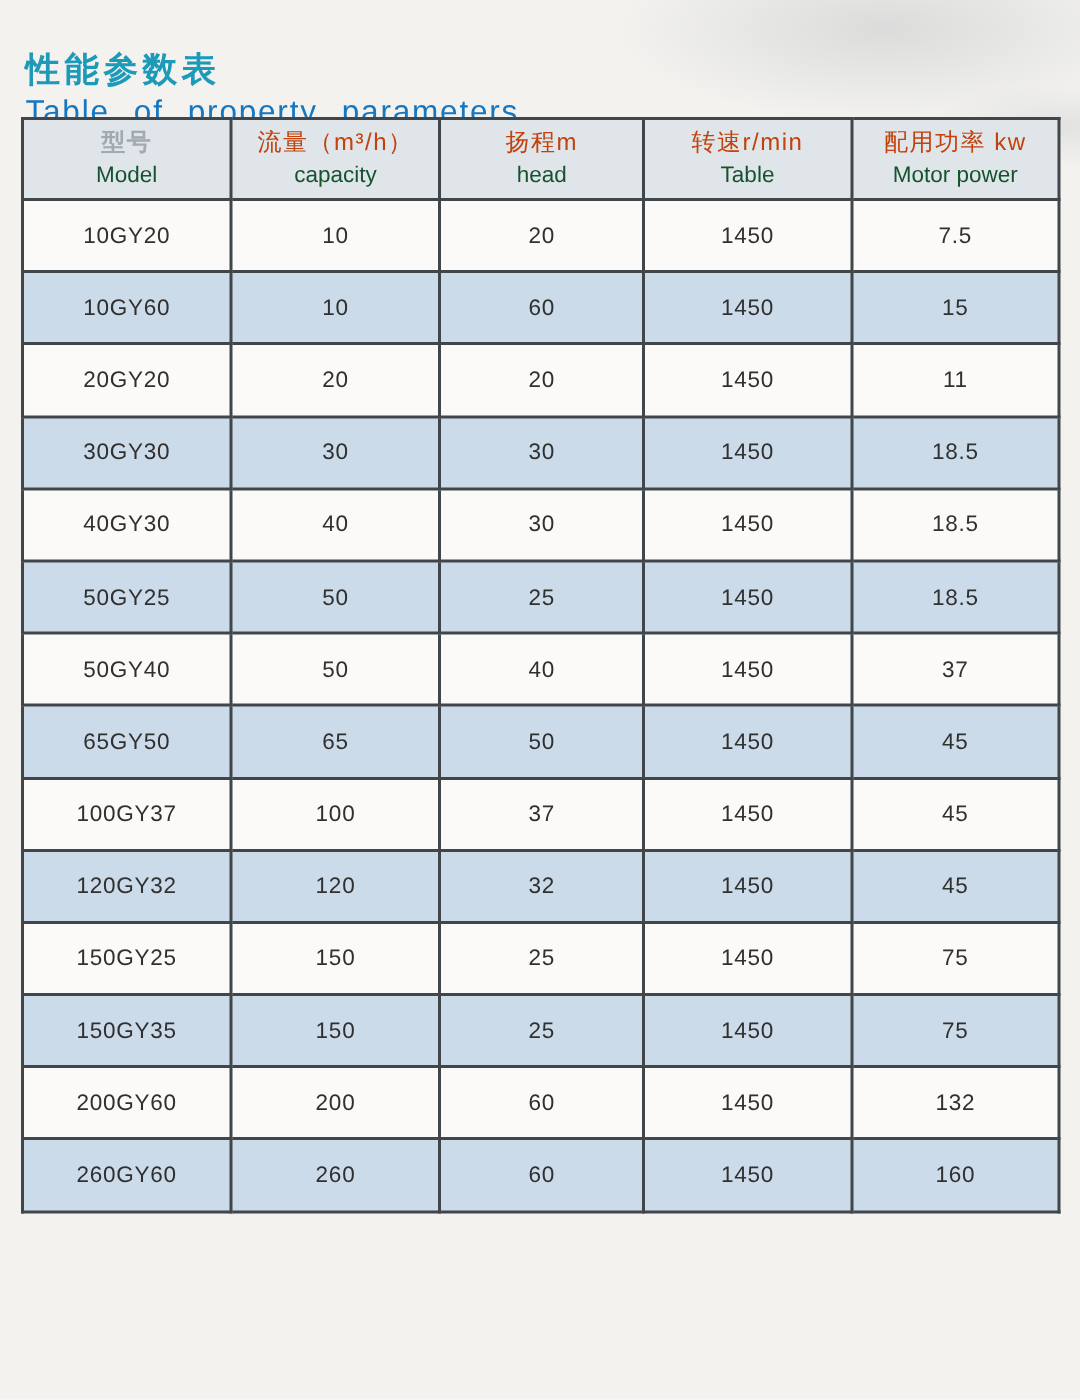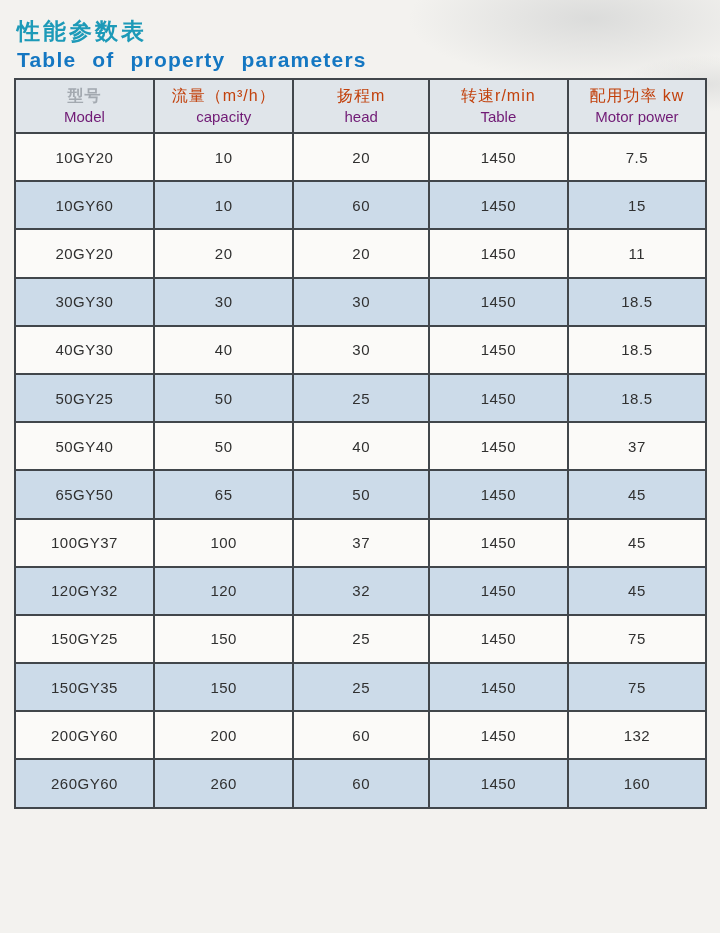--- a/index.html
+++ b/index.html
@@ -15,48 +15,48 @@
   }
   html,body{margin:0;padding:0;}
   body{
     width:720px;height:933px;overflow:hidden;position:relative;
     font-family:"Liberation Sans","DejaVu Sans",sans-serif;
     background:
       radial-gradient(ellipse 260px 90px at 82% 2%, rgba(164,168,172,.30), rgba(164,168,172,0) 70%),
       radial-gradient(ellipse 120px 40px at 98% 9%, rgba(164,168,172,.22), rgba(164,168,172,0) 70%),
       var(--paper);
   }
-  .titles{position:absolute;left:17px;top:17px;}
+  .titles{position:absolute;left:17px;top:32px;}
   .title-zh{
     font-size:23px;font-weight:bold;letter-spacing:3px;
     color:var(--accent-teal);line-height:1.25;
   }
   .title-en{
-    font-size:21px;font-weight:bold;letter-spacing:1.2px;word-spacing:9px;
+    font-size:21px;font-weight:normal;letter-spacing:1.2px;word-spacing:9px;
     color:var(--accent-blue);line-height:1.3;text-align:right;
   }
   table.params{
     position:absolute;left:14px;top:78px;width:693px;
     border-collapse:collapse;table-layout:fixed;
     border:2px solid var(--border);
     background:var(--row-bg);
   }
   table.params th, table.params td{
     border:2px solid var(--border);
     text-align:center;vertical-align:middle;
     color:var(--cell-text);
     padding:0;
   }
   table.params thead th{
     background:var(--header-bg);
     height:52px;font-weight:normal;
   }
   .col-zh{font-size:16px;color:#c2410c;letter-spacing:1px;line-height:1.4;}
   .col-zh.faded{color:var(--faded-text);font-weight:bold;}
-  .col-en{font-size:15px;color:#701a75;line-height:1.25;}
+  .col-en{font-size:15px;color:#14532d;line-height:1.25;}
   table.params tbody td{
     height:46.2px;font-size:15px;letter-spacing:0.5px;
   }
   table.params tbody tr:nth-child(even) td{background:var(--row-alt-bg);}
   table.params tbody tr:nth-child(odd) td{background:var(--row-bg);}
 </style>
 </head>
 <body>
 
 <div class="titles">

